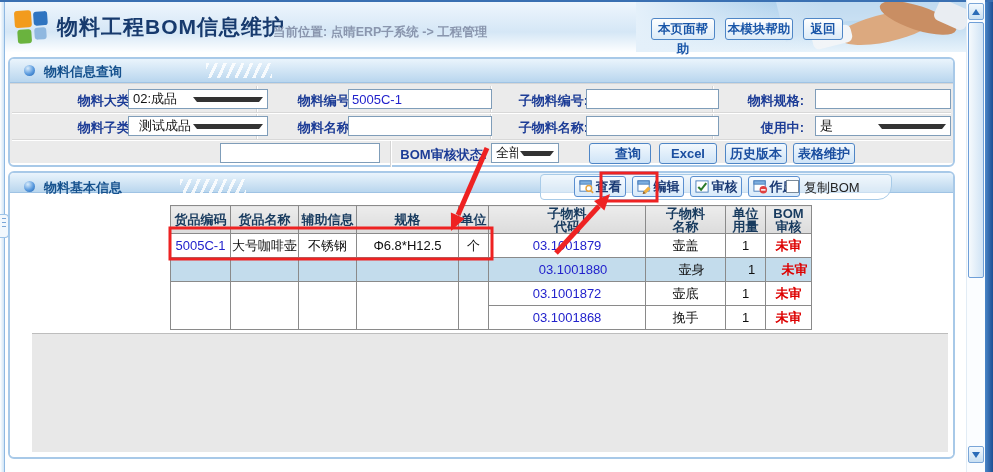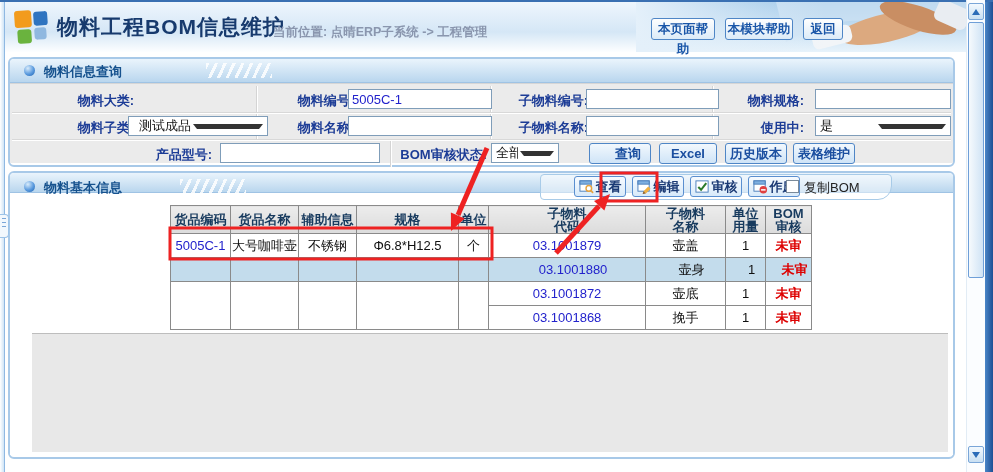--- a/index.html
+++ b/index.html
@@ -151,20 +151,24 @@
       <span class="stripes" style="left:196px;"></span>
     </div>
     <div class="sec-body">
       <div class="vline" style="left:246px;top:2px;height:54px;"></div>
       <div class="vline" style="left:480px;top:2px;height:54px;"></div>
       <div class="vline" style="left:702px;top:2px;height:54px;"></div>
       <div class="vline" style="left:380px;top:56px;height:27px;"></div>
 
       <div class="frow" style="top:2px;">
         <span class="flabel" style="left:10px;width:112px;">物料大类:</span>
+        <div class="sel" style="left:116px;width:140px;">
+          <span>02:成品</span>
+            <span class="arr"></span>
+        </div>
         <span class="flabel" style="left:252px;width:90px;">物料编号:</span>
         <input class="inp" style="left: 336px; width: 144px;" value="5005C-1">
         <span class="flabel" style="left:486px;width:90px;">子物料编号:</span>
         <input class="inp" style="left: 574px; width: 133px;" value="">
         <span class="flabel" style="left:707px;width:85px;">物料规格:</span>
         <input class="inp" style="left: 803px; width: 136px;" value="">
       </div>
 
       <div class="frow" style="top:29px;">
         <span class="flabel" style="left:10px;width:112px;">物料子类:</span>
@@ -177,21 +181,20 @@
         <span class="flabel" style="left:486px;width:90px;">子物料名称:</span>
         <input class="inp" style="left: 574px; width: 133px;" value="">
         <span class="flabel" style="left:707px;width:85px;">使用中:</span>
         <div class="sel" style="left:803px;width:136px;">
           <span>是</span>
             <span class="arr"></span>
         </div>
       </div>
 
       <div class="frow" style="top:56px;border-bottom:none;">
-        <span class="flabel" style="left:88px;width:112px;">产品型号:</span>
         <input class="inp" style="left: 208px; width: 160px;" value="">
         <span class="flabel" style="left:385px;width:90px;">BOM审核状态:</span>
         <div class="sel" style="left:479px;width:68px;">
           <span>全部</span>
             <span class="arr"></span>
         </div>
         <div class="qbtn" style="left:577px;width:62px;padding-left:16px;">查询</div>
         <div class="qbtn" style="left:647px;width:58px;">Excel</div>
         <div class="qbtn" style="left:713px;width:62px;">历史版本</div>
         <div class="qbtn" style="left:781px;width:62px;">表格维护</div>

